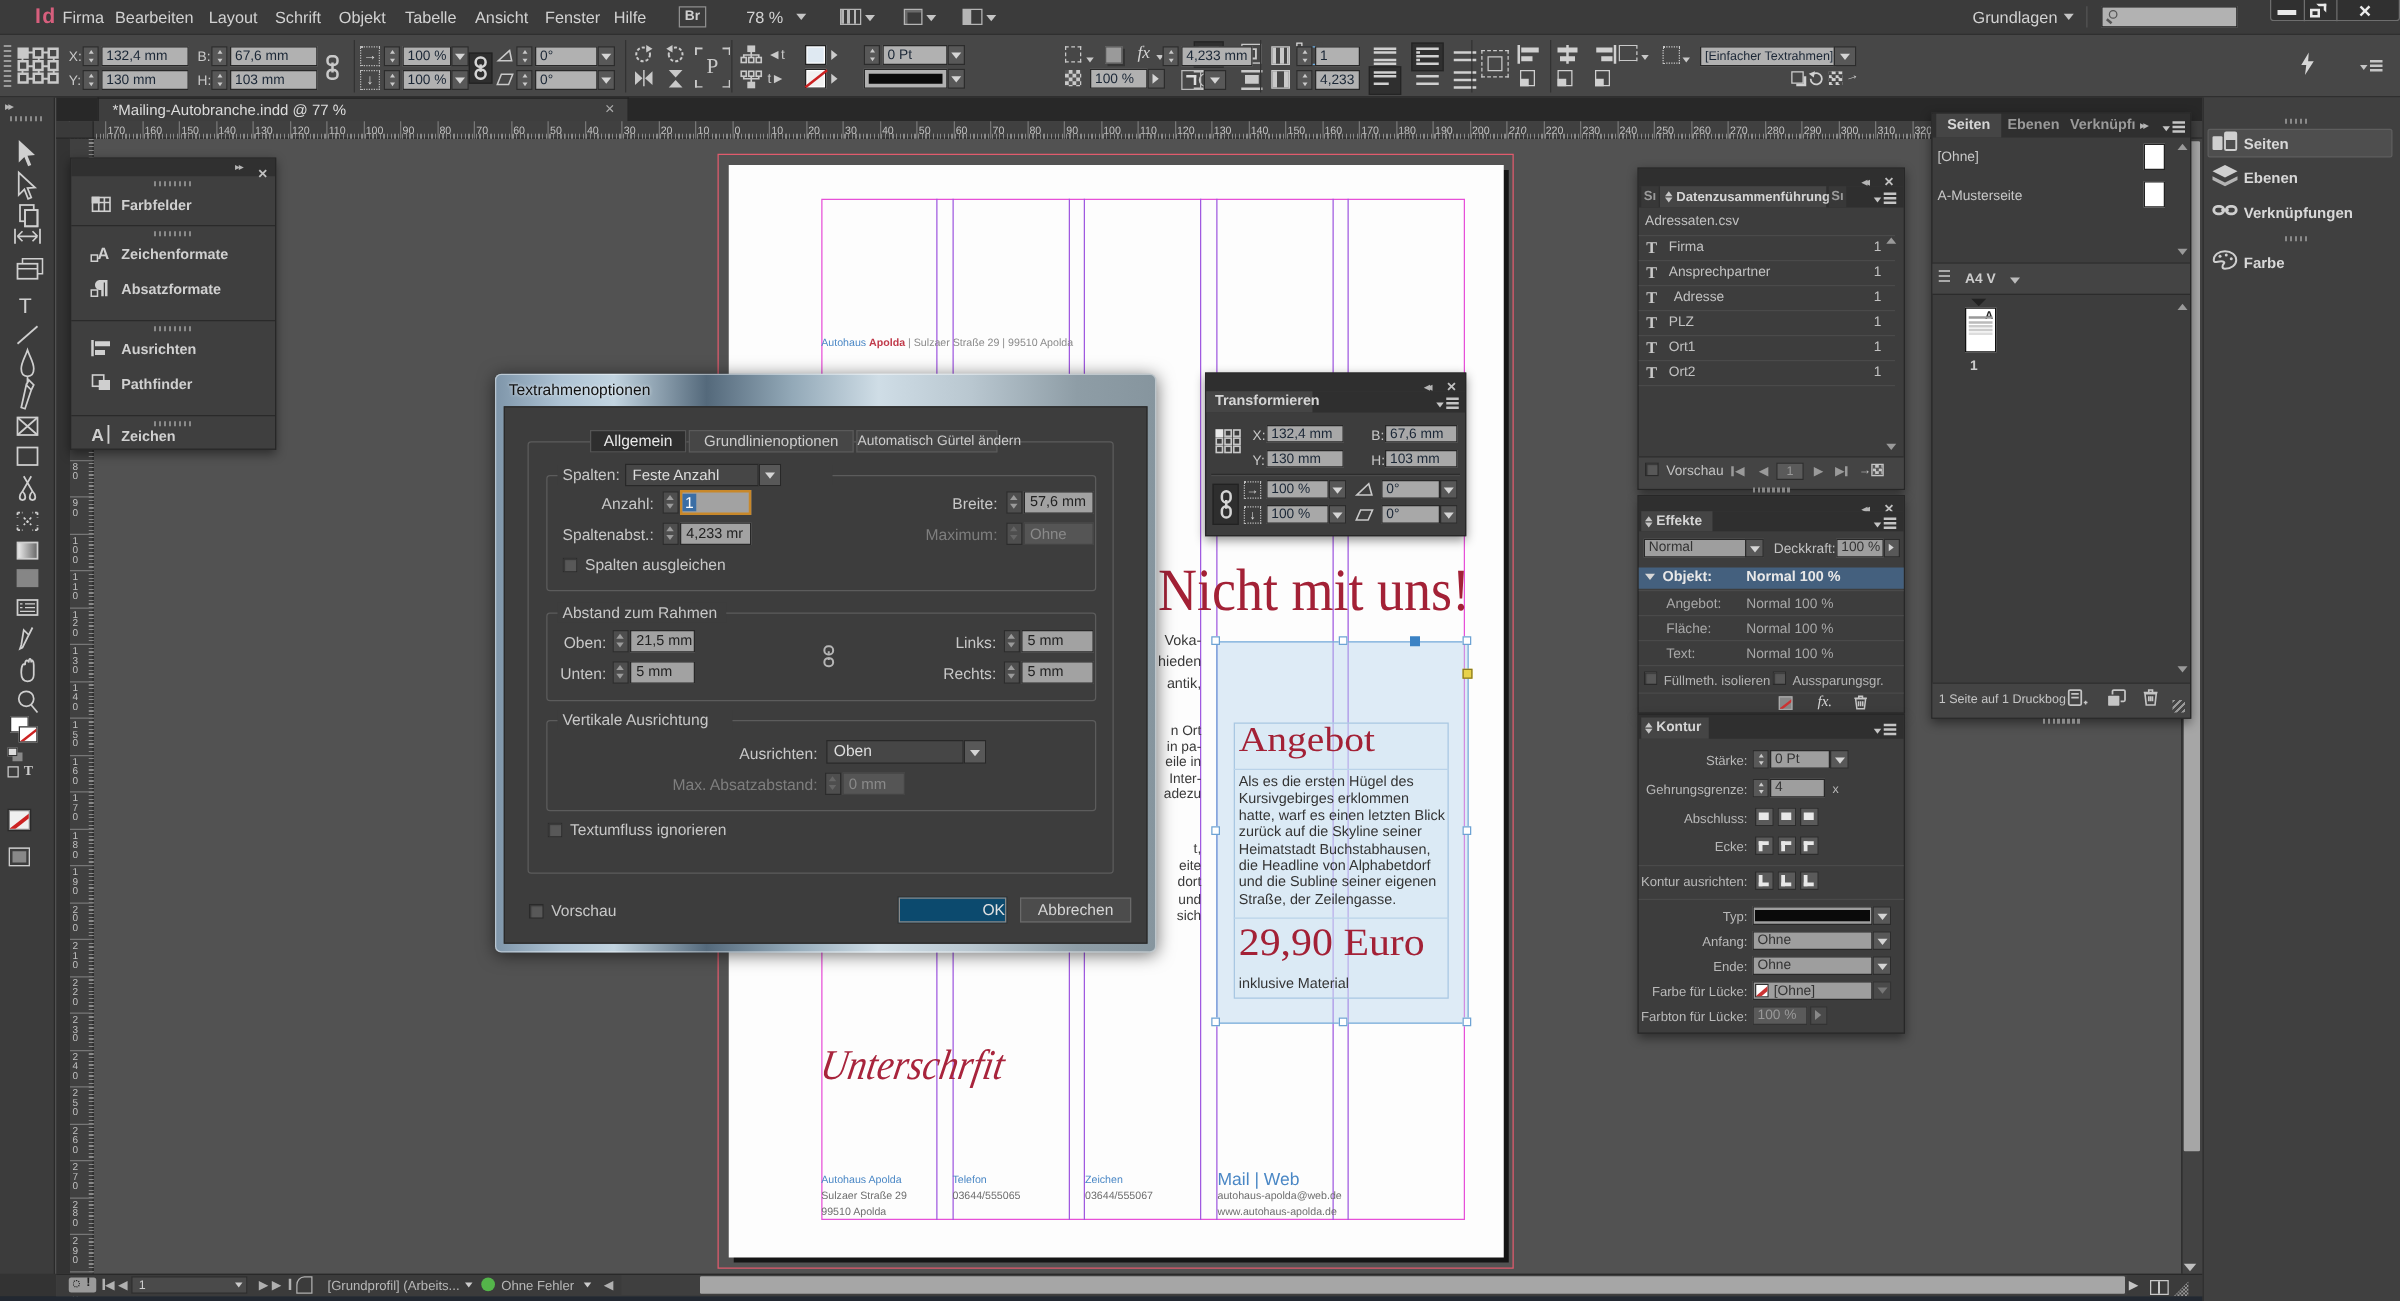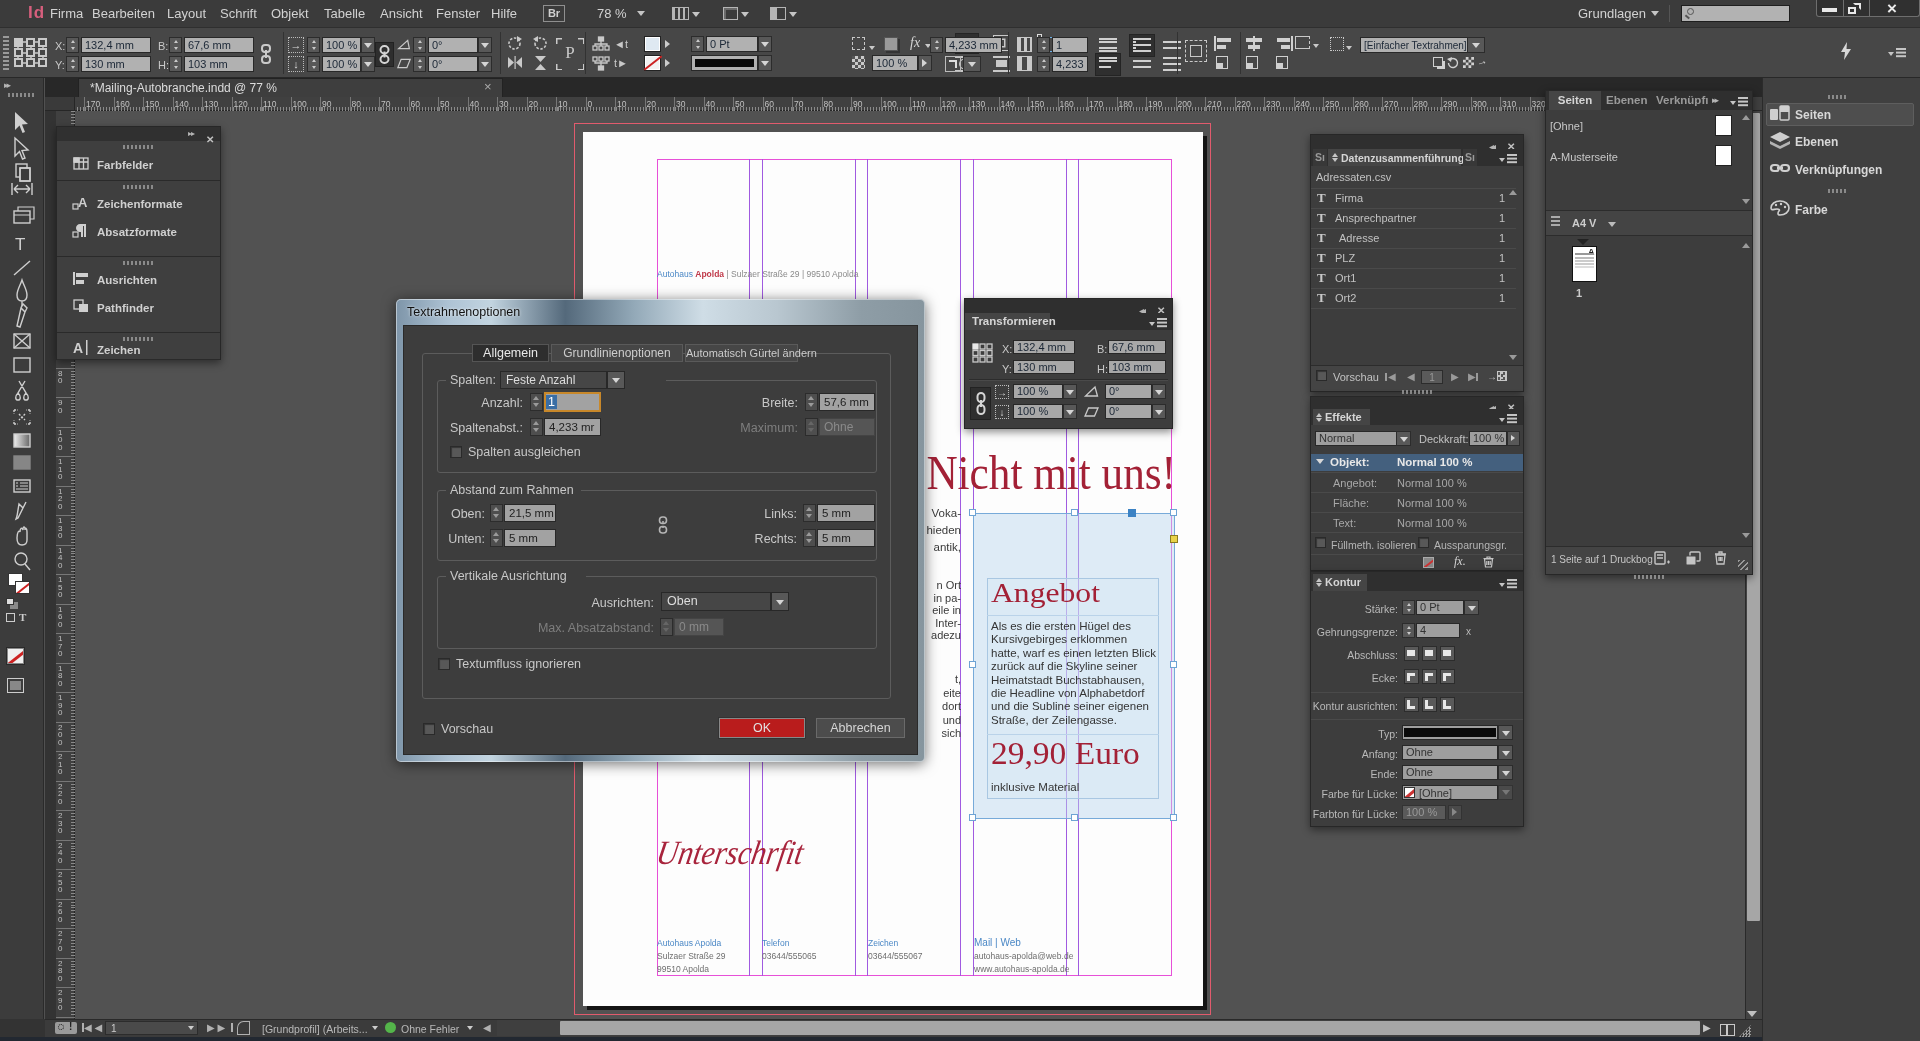--- a/index.html
+++ b/index.html
@@ -565,21 +565,21 @@
 <div class="ab" style="left:861px;top:700px;width:100px;text-align:right;font-size:11px;color:#3a3a3a;">dort</div>
 <div class="ab" style="left:861px;top:714px;width:100px;text-align:right;font-size:11px;color:#3a3a3a;">und</div>
 <div class="ab" style="left:861px;top:727px;width:100px;text-align:right;font-size:11px;color:#3a3a3a;">sich</div>
 <div class="ab" style="left:657px;top:834px;font-family:'Liberation Serif',serif;font-style:italic;font-size:34px;color:#a8243c;transform:skewX(-10deg) scaleX(.88);transform-origin:left;">Unterschrfit</div>
 <div class="ab" style="left:657px;top:937px;font-size:8.5px;color:#4a87c5;line-height:12.8px;">Autohaus Apolda</div>
 <div class="ab" style="left:657px;top:950px;font-size:8.5px;color:#6e6e6e;line-height:12.8px;">Sulzaer Straße 29<br>99510 Apolda</div>
 <div class="ab" style="left:762px;top:937px;font-size:8.5px;color:#4a87c5;line-height:12.8px;">Telefon</div>
 <div class="ab" style="left:762px;top:950px;font-size:8.5px;color:#6e6e6e;line-height:12.8px;">03644/555065</div>
 <div class="ab" style="left:868px;top:937px;font-size:8.5px;color:#4a87c5;line-height:12.8px;">Zeichen</div>
 <div class="ab" style="left:868px;top:950px;font-size:8.5px;color:#6e6e6e;line-height:12.8px;">03644/555067</div>
-<div class="ab" style="left:974px;top:937px;font-size:10px;color:#4a87c5;line-height:12.8px;">Mail | Web</div>
+<div class="ab" style="left:974px;top:937px;font-size:14px;color:#4a87c5;line-height:12.8px;">Mail | Web</div>
 <div class="ab" style="left:974px;top:950px;font-size:8.5px;color:#6e6e6e;line-height:12.8px;">autohaus-apolda@web.de<br>www.autohaus-apolda.de</div>
 <div class="ab" style="left:973px;top:513px;width:202px;height:306px;background:rgba(185,212,237,.45);border:1px solid #77aad9;"></div>
 <div class="ab" style="left:987px;top:578px;width:172px;height:221px;border:1px solid #a9c7e2;background:rgba(215,231,244,.35);"></div>
 <div class="ab" style="left:991px;top:577px;font-family:'Liberation Serif',serif;font-size:28px;color:#a32136;transform:scaleX(1.13);transform-origin:left;">Angebot</div>
 <div class="ab" style="left:987px;top:615px;width:172px;height:1px;background:#bad3e9;"></div>
 <div class="ab" style="left:987px;top:734px;width:172px;height:1px;background:#bad3e9;"></div>
 <div class="ab" style="left:991px;top:620px;font-size:11.5px;line-height:13.4px;color:#343434;">Als es die ersten Hügel des<br>Kursivgebirges erklommen<br>hatte, warf es einen letzten Blick<br>zurück auf die Skyline seiner<br>Heimatstadt Buchstabhausen,<br>die Headline von Alphabetdorf<br>und die Subline seiner eigenen<br>Straße, der Zeilengasse.</div>
 <div class="ab" style="left:991px;top:736px;font-family:'Liberation Serif',serif;font-size:31px;color:#a32136;transform:scaleX(1.08);transform-origin:left;">29,90 Euro</div>
 <div class="ab" style="left:991px;top:781px;font-size:11.5px;color:#343434;">inklusive Material</div>
 <div class="ab" style="left:969px;top:509px;width:7px;height:7px;background:#fff;border:1px solid #6ea3d4;"></div>
@@ -1048,16 +1048,16 @@
 <div class="ab" style="left:372px;top:274px;border-left:4px solid transparent;border-right:4px solid transparent;border-top:5px solid #d5d5d5;"></div>
 <div class="rlb" style="left:90px;top:295px;width:160px;color:#7e7e7e;font-size:12.5px;">Max. Absatzabstand:</div>
 <div class="ab" style="left:256px;top:292px;width:13px;height:18px;background:#4e4e4e;border:1px solid #2c2c2c;"></div>
 <div class="ab" style="left:259px;top:295px;border-left:3.5px solid transparent;border-right:3.5px solid transparent;border-bottom:4.5px solid #666;"></div>
 <div class="ab" style="left:259px;top:302px;border-left:3.5px solid transparent;border-right:3.5px solid transparent;border-top:4.5px solid #666;"></div>
 <div class="ab" style="left:270px;top:292px;width:50px;height:18px;background:#555;border:1px solid #444;color:#8a8a8a;font-size:12px;line-height:16px;padding-left:4px;white-space:nowrap;">0 mm</div>
 <div class="cbx" style="left:34px;top:332px;width:12px;height:12px;"></div>
 <div class="ab" style="left:52px;top:331px;font-size:12.5px;color:#c8c8c8;">Textumfluss ignorieren</div>
 <div class="cbx" style="left:19px;top:397px;width:12px;height:12px;"></div>
 <div class="ab" style="left:37px;top:396px;font-size:12.5px;color:#c8c8c8;">Vorschau</div>
-<div class="ab" style="left:315px;top:392px;width:86px;height:20px;background:#b91c1c;border:1px solid #888;box-shadow:0 0 0 1px #333;color:#e2e2e2;font-size:12.5px;text-align:center;line-height:18px;">OK</div>
+<div class="ab" style="left:315px;top:392px;width:86px;height:20px;background:#0c4a6e;border:1px solid #888;box-shadow:0 0 0 1px #333;color:#e2e2e2;font-size:12.5px;text-align:right;line-height:18px;">OK</div>
 <div class="ab" style="left:412px;top:392px;width:89px;height:20px;background:#4c4c4c;border:1px solid #6a6a6a;color:#d5d5d5;font-size:12.5px;text-align:center;line-height:18px;">Abbrechen</div>
 </div>
 </div>
 </div>
 </body></html>

